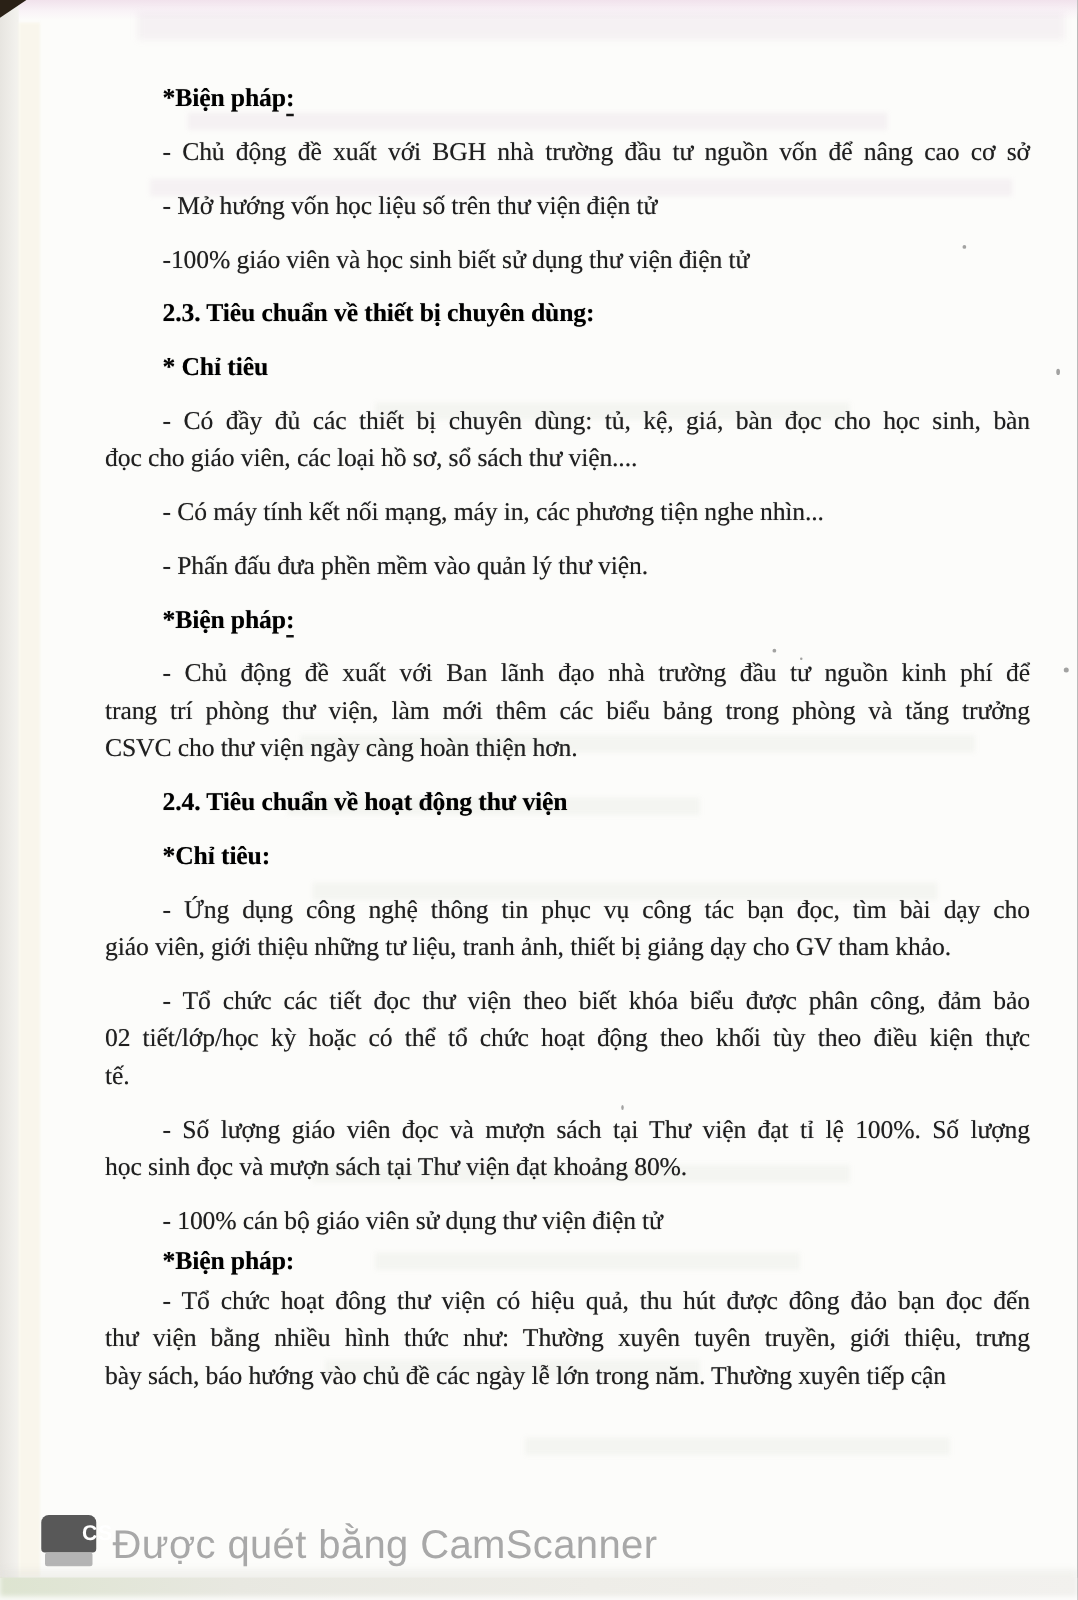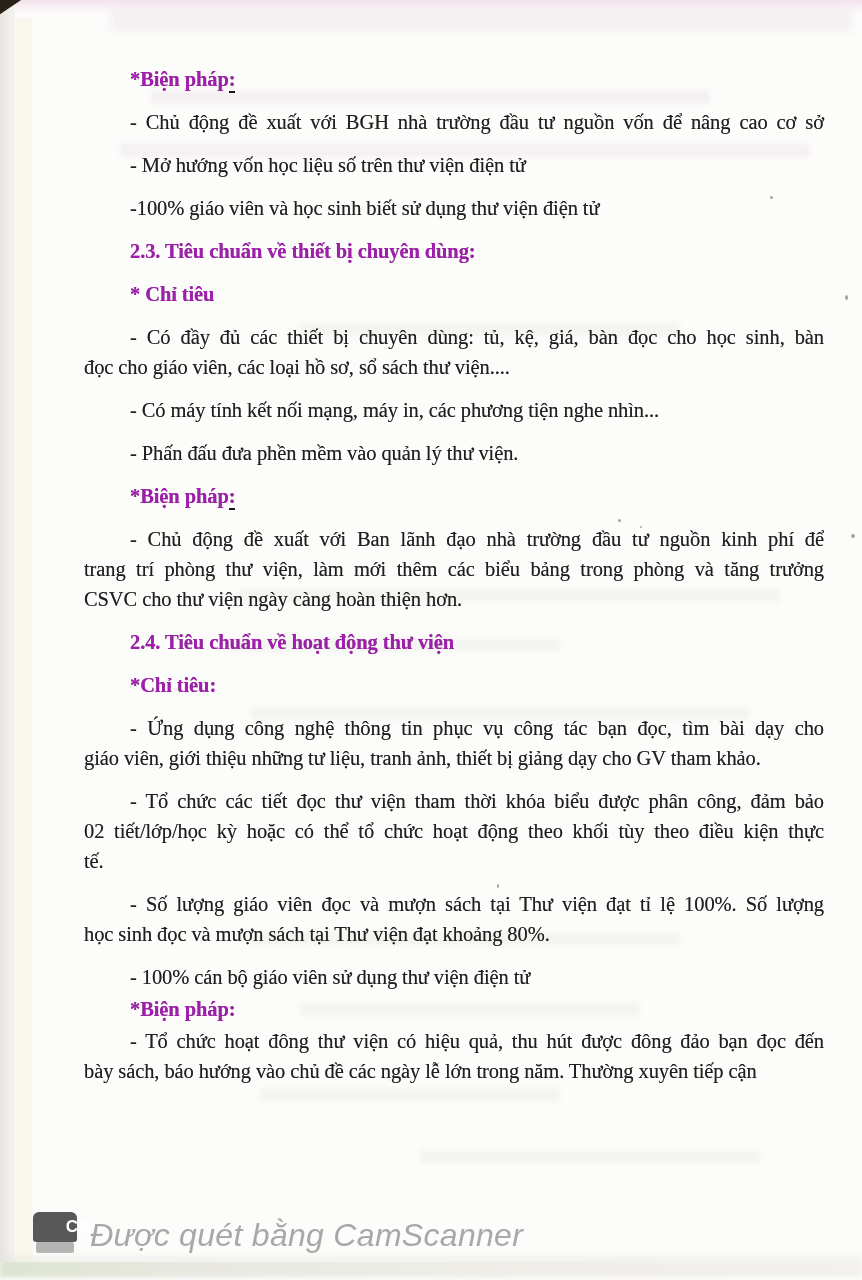--- a/index.html
+++ b/index.html
@@ -28,37 +28,37 @@
   .smudge{position:absolute;height:14px;background:rgba(140,150,130,.07);filter:blur(2px);}
   .smudge.pink{background:rgba(172,138,172,.09);}
   .speck{position:absolute;background:#666;border-radius:50%;opacity:.6;}
 
   
   .content{position:absolute;left:84px;right:38px;top:64px;
     font-size:20.5px;letter-spacing:-.1px;
     text-shadow:0 0 .6px rgba(25,25,25,.55);}
   .para{margin:0 0 13px 0;}
   .para.tight{margin-bottom:2px;}
-  .para.heading{font-weight:bold;color:#a21caf;}
+  .para.heading{font-weight:bold;color:#000000;}
   .line{height:30px;line-height:30px;text-align:justify;}
   .line.first{text-indent:46px;}
   .line.jfull{text-align-last:justify;}
   .ucolon{border-bottom:2px solid #141414;padding-bottom:1px;}
 
   
   .watermark{position:absolute;left:33px;top:1210px;height:52px;}
   .cs-badge{position:absolute;left:0;top:2px;width:44px;height:30px;background:#585858;
     border-radius:6px 6px 3px 3px;display:flex;align-items:center;justify-content:center;}
   .cs-badge span{color:#fff;font-family:"Liberation Sans","DejaVu Sans",sans-serif;
     font-weight:bold;font-size:17px;letter-spacing:.5px;text-shadow:none;margin-left:46px;}
   .cs-tab{position:absolute;left:3px;top:32px;width:38px;height:11px;background:#b4b4b4;
     border-radius:2px;}
   .cs-label{position:absolute;left:57px;top:4px;white-space:nowrap;
     font-family:"Liberation Sans","DejaVu Sans",sans-serif;
-    font-size:32px;line-height:42px;color:#a8a8a8;letter-spacing:.3px;font-style:italic;}
+    font-size:32px;line-height:42px;color:#a8a8a8;letter-spacing:.3px;}
 </style>
 </head>
 <body>
 
 <div class="sheet">
 
   <div class="top-band"></div>
   <div class="top-smudge"></div>
   <div class="left-edge"></div>
   <div class="left-cream"></div>
@@ -123,36 +123,37 @@
         <div class="line first">2.4. Tiêu chuẩn về hoạt động thư viện</div>
       </div>
       <div class="para heading">
         <div class="line first">*Chỉ tiêu:</div>
       </div>
       <div class="para body">
         <div class="line first jfull">- Ứng dụng công nghệ thông tin phục vụ công tác bạn đọc, tìm bài dạy cho</div>
         <div class="line">giáo viên, giới thiệu những tư liệu, tranh ảnh, thiết bị giảng dạy cho GV tham khảo.</div>
       </div>
       <div class="para body">
-        <div class="line first jfull">- Tổ chức các tiết đọc thư viện tham thời khóa biểu được phân công, đảm bảo</div>
+        <div class="line first jfull">- Tổ chức các tiết đọc thư viện theo biết khóa biểu được phân công, đảm bảo</div>
         <div class="line jfull">02 tiết/lớp/học kỳ hoặc có thể tổ chức hoạt động theo khối tùy theo điều kiện thực</div>
         <div class="line">tế.</div>
       </div>
       <div class="para body">
         <div class="line first jfull">- Số lượng giáo viên đọc và mượn sách tại Thư viện đạt tỉ lệ 100%. Số lượng</div>
         <div class="line">học sinh đọc và mượn sách tại Thư viện đạt khoảng 80%.</div>
       </div>
       <div class="para body tight">
         <div class="line first">- 100% cán bộ giáo viên sử dụng thư viện điện tử</div>
       </div>
       <div class="para heading tight">
         <div class="line first">*Biện pháp:</div>
       </div>
       <div class="para body">
         <div class="line first jfull">- Tổ chức hoạt đông thư viện có hiệu quả, thu hút được đông đảo bạn đọc đến</div>
+        <div class="line jfull">thư viện bằng nhiều hình thức như: Thường xuyên tuyên truyền, giới thiệu, trưng</div>
         <div class="line">bày sách, báo hướng vào chủ đề các ngày lễ lớn trong năm. Thường xuyên tiếp cận</div>
       </div>
     </div>
 
   <div class="watermark">
     <div class="cs-badge">
       <span>CS</span>
     </div>
     <div class="cs-tab"></div>
     <div class="cs-label">Được quét bằng CamScanner</div>

